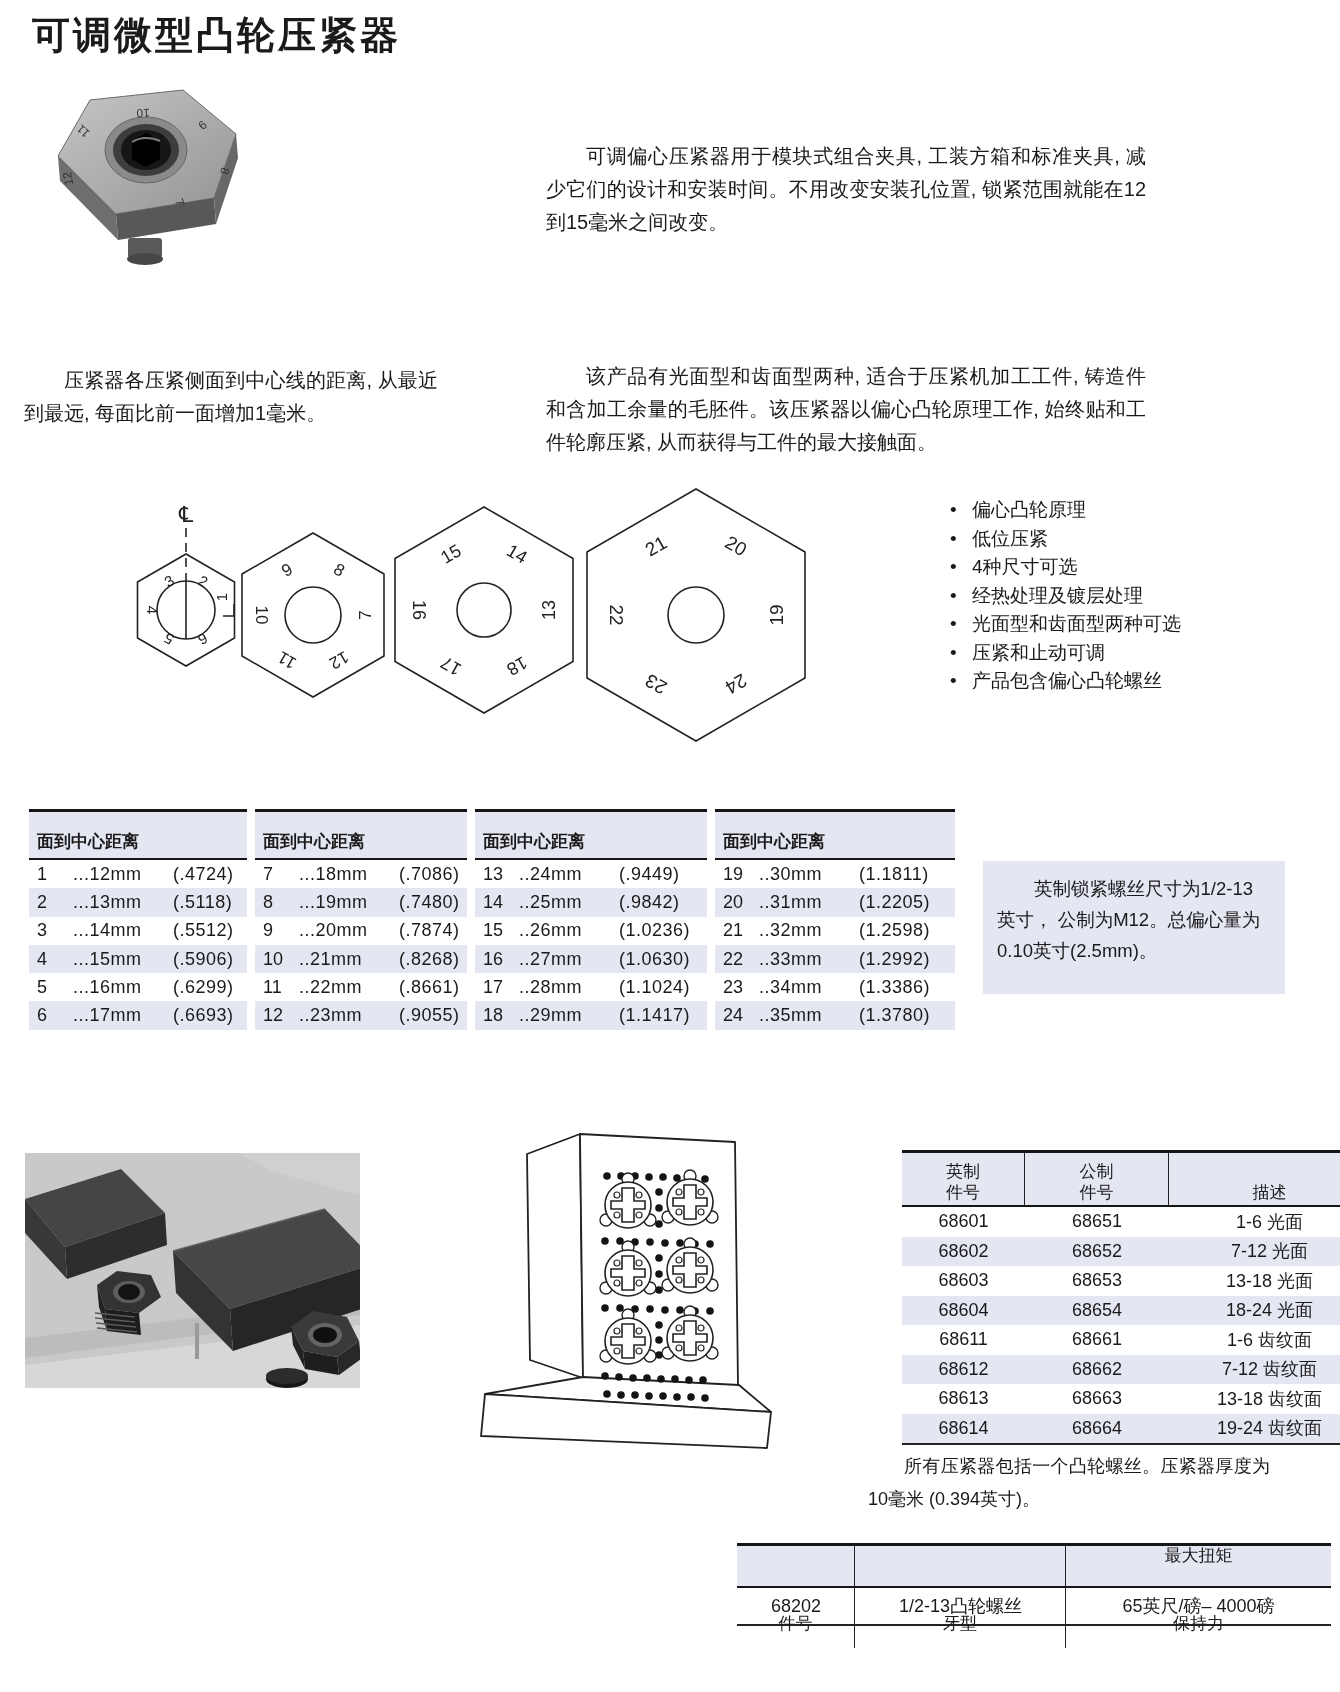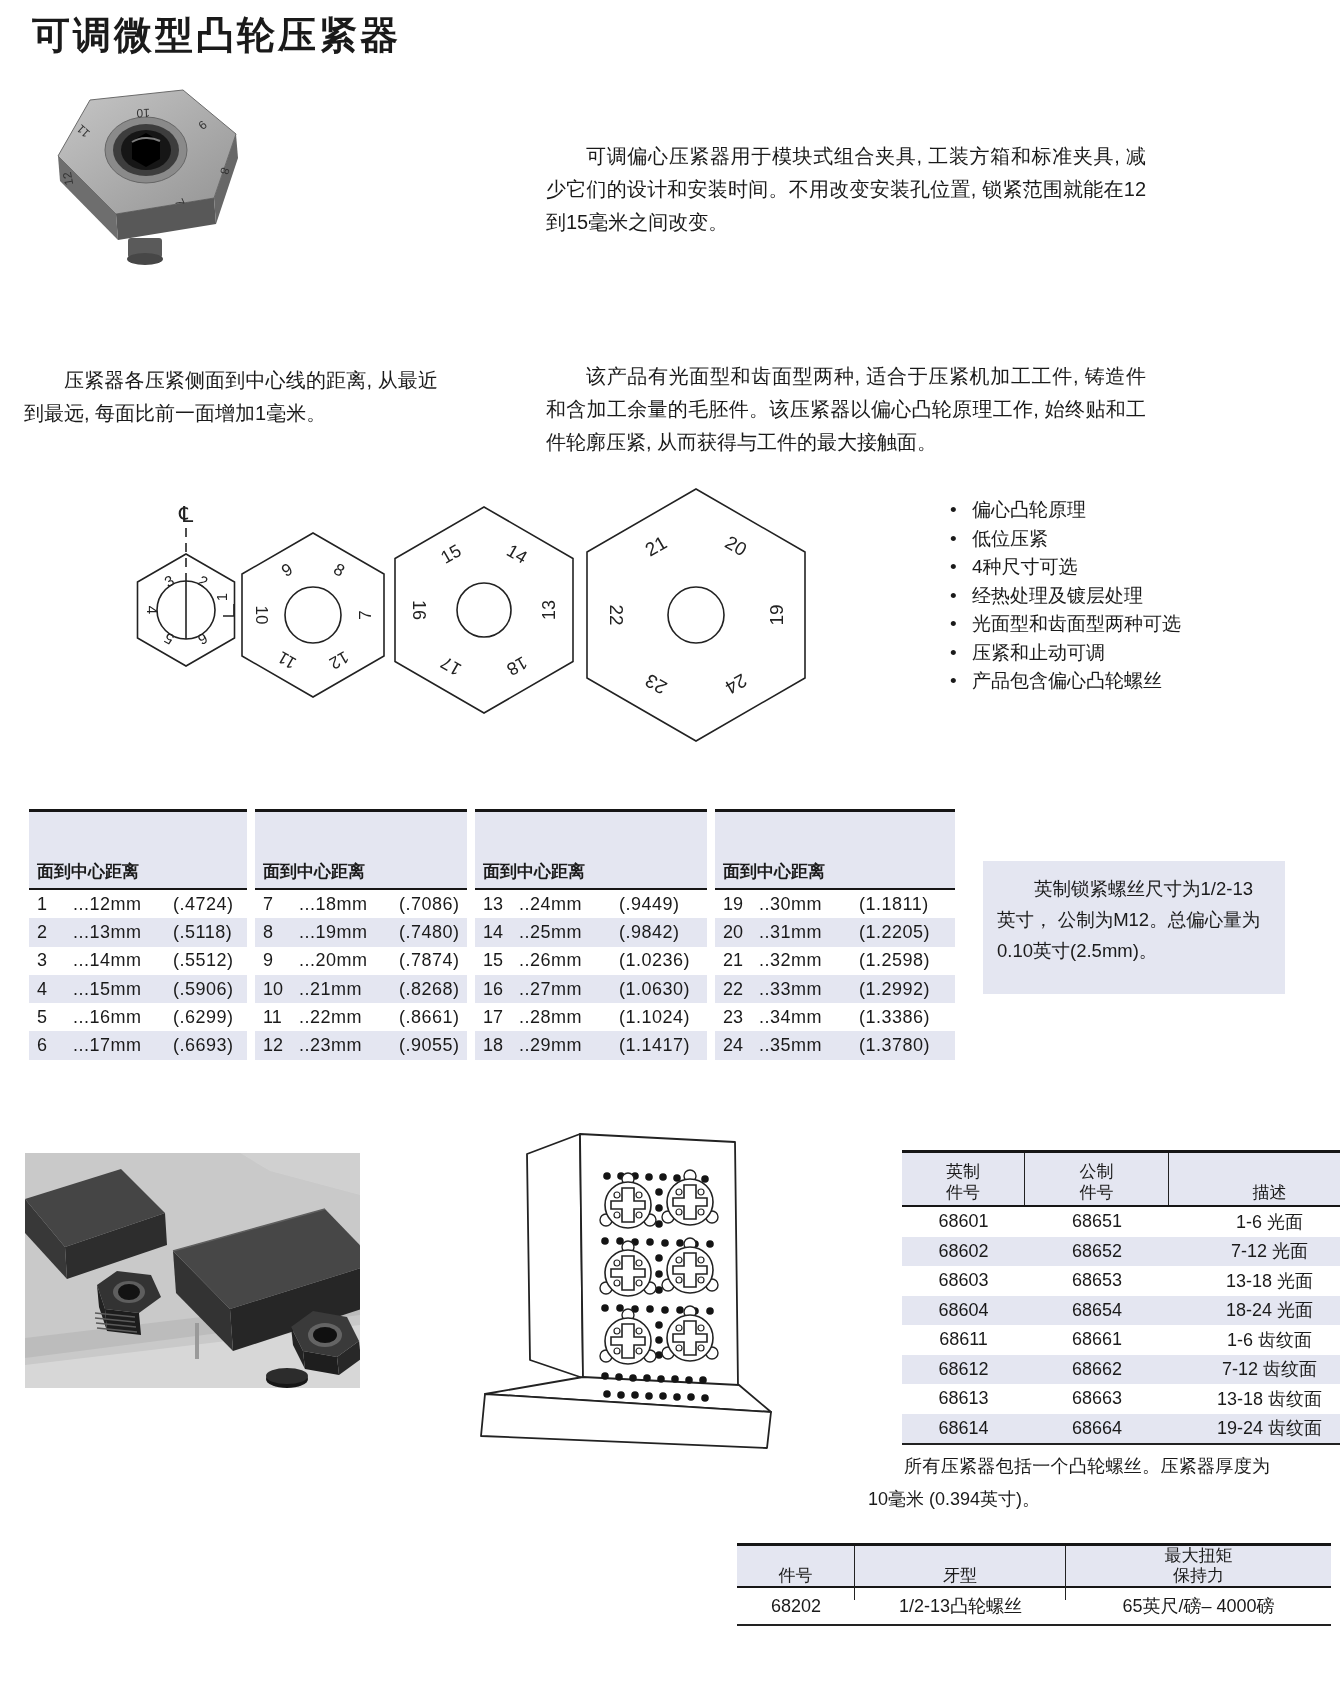--- a/index.html
+++ b/index.html
@@ -16,21 +16,21 @@
   .indent{text-indent:2em;}
   .para-right1{left:546px;top:140px;width:600px;}
   .para-right2{left:546px;top:360px;width:600px;}
   .para-left{left:24px;top:364px;width:414px;}
   
   .features{left:950px;top:496px;width:320px;}
   .feature{display:flex;align-items:flex-start;font-size:19px;line-height:28.5px;}
   .feature .dot{width:22px;font-size:19px;}
   
   .dtable{top:809px;border-top:3px solid #161616;background:#fff;}
-  .dt-header{height:78px;background:#e4e6f1;display:flex;align-items:flex-end;
+  .dt-header{height:48px;background:#e4e6f1;display:flex;align-items:flex-end;
     padding:0 0 5px 8px;font-weight:bold;font-size:17px;border-bottom:2px solid #161616;box-sizing:border-box;}
   .dt-row{height:28.3px;display:flex;align-items:center;font-size:18px;padding-left:8px;box-sizing:border-box;}
   .dt-row.alt{background:#e4e6f1;}
   .dt-n{width:36px;}
   .dt-mm{width:100px;letter-spacing:.5px;}
   .dt-in{letter-spacing:.5px;}
   
   .notebox{left:983px;top:861px;width:302px;background:#e4e6f1;box-sizing:border-box;
     padding:12px 14px 28px 14px;font-size:18.5px;line-height:31px;text-indent:2em;}
   
@@ -42,21 +42,21 @@
   .p-hcell.vline{border-right:1.5px solid #222;}
   .p-row{display:grid;grid-template-columns:123px 144px 201px;height:29.5px;align-items:center;text-align:center;}
   .p-row.alt{background:#e4e6f1;}
   
   .pfoot{left:868px;top:1450px;width:402px;font-size:18px;line-height:33px;text-indent:2em;text-align:justify;}
   
   .stable{left:737px;top:1543px;width:594px;border-top:3px solid #161616;border-bottom:2px solid #222;font-size:18px;}
   .s-head{display:grid;grid-template-columns:118px 211px 265px;background:#e4e6f1;height:42px;
     border-bottom:2px solid #161616;box-sizing:border-box;}
   .s-hcell{display:flex;flex-direction:column;justify-content:flex-end;align-items:center;
-    padding-bottom:14px;font-size:17px;line-height:20px;}
+    padding-bottom:14px;font-size:17px;line-height:20px;gap:48px;}
   .s-hcell.vline{border-right:1.5px solid #222;}
   .s-row{display:grid;grid-template-columns:118px 211px 265px;height:36px;align-items:center;text-align:center;}
   .s-row.alt{background:#e4e6f1;}
   svg text{font-family:"Liberation Sans","DejaVu Sans",sans-serif;}
 </style>
 </head>
 <body>
 
 <div class="page">
 

